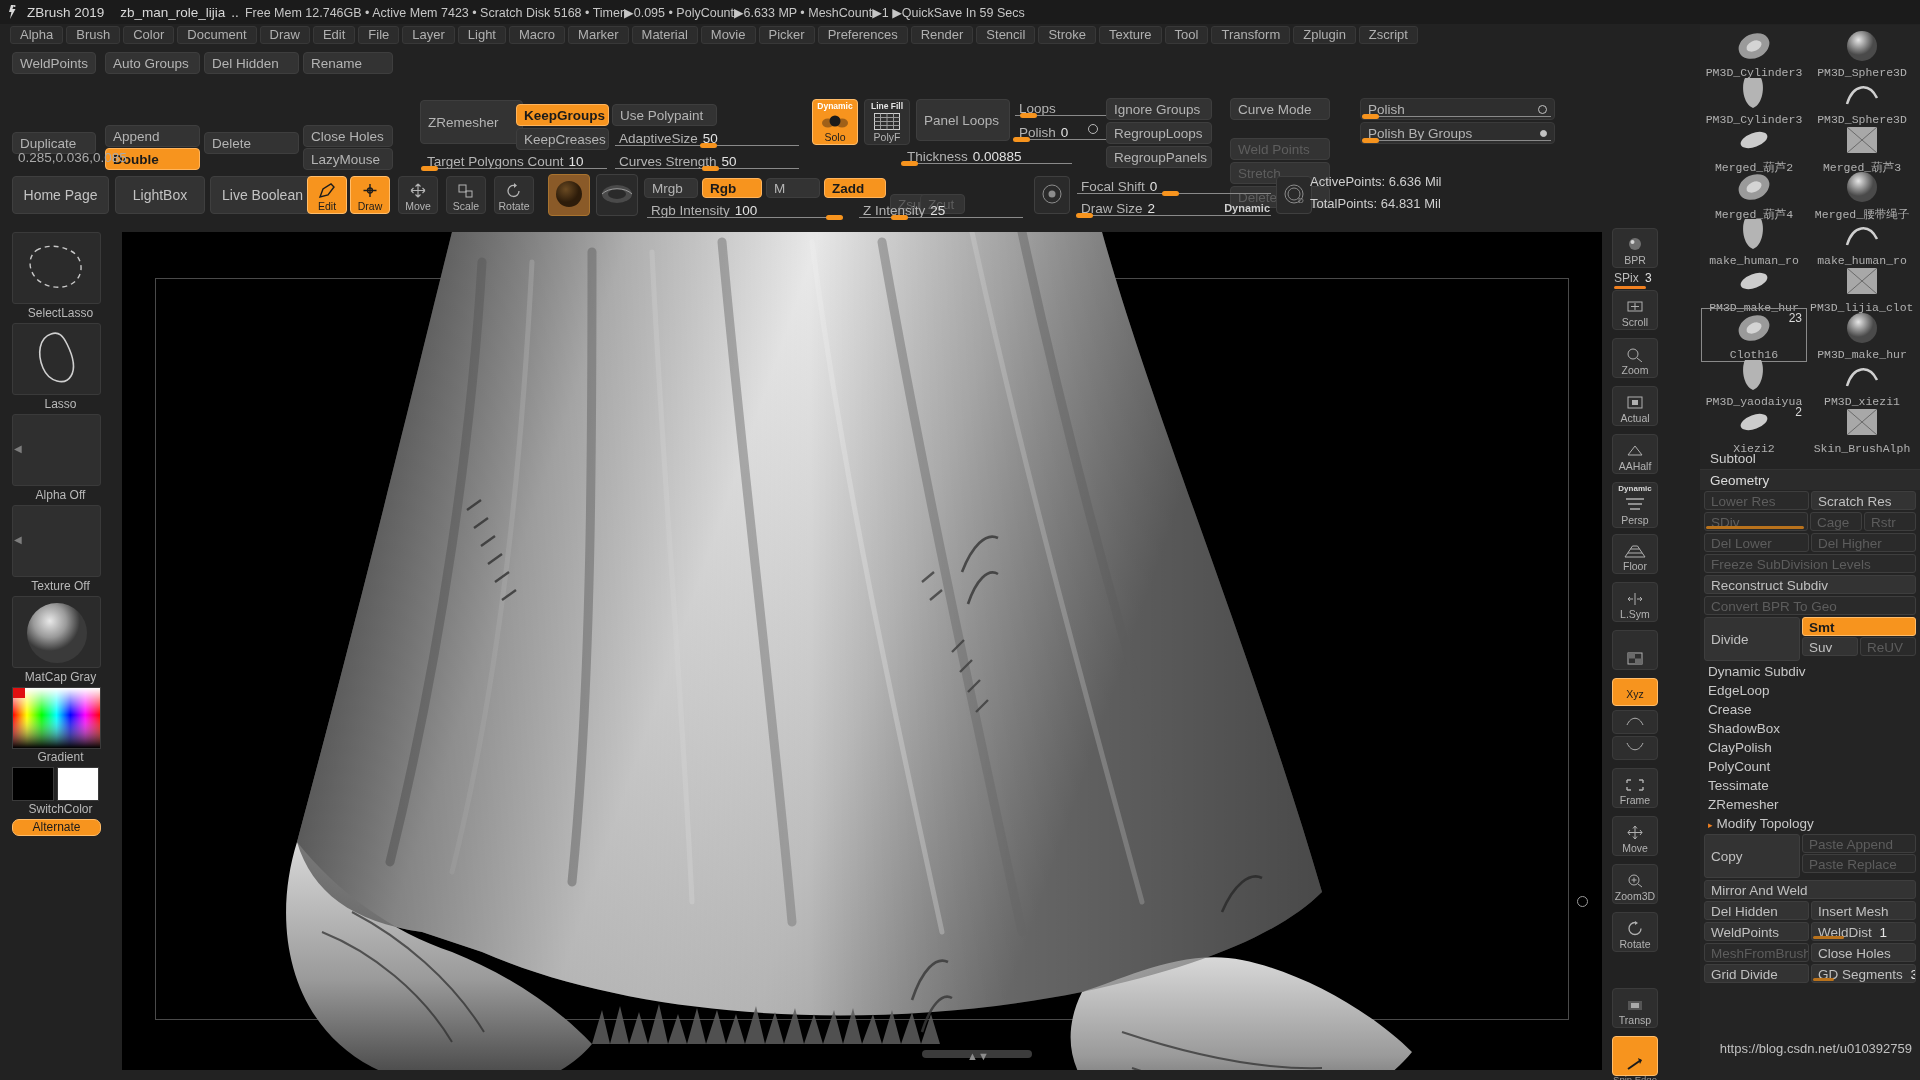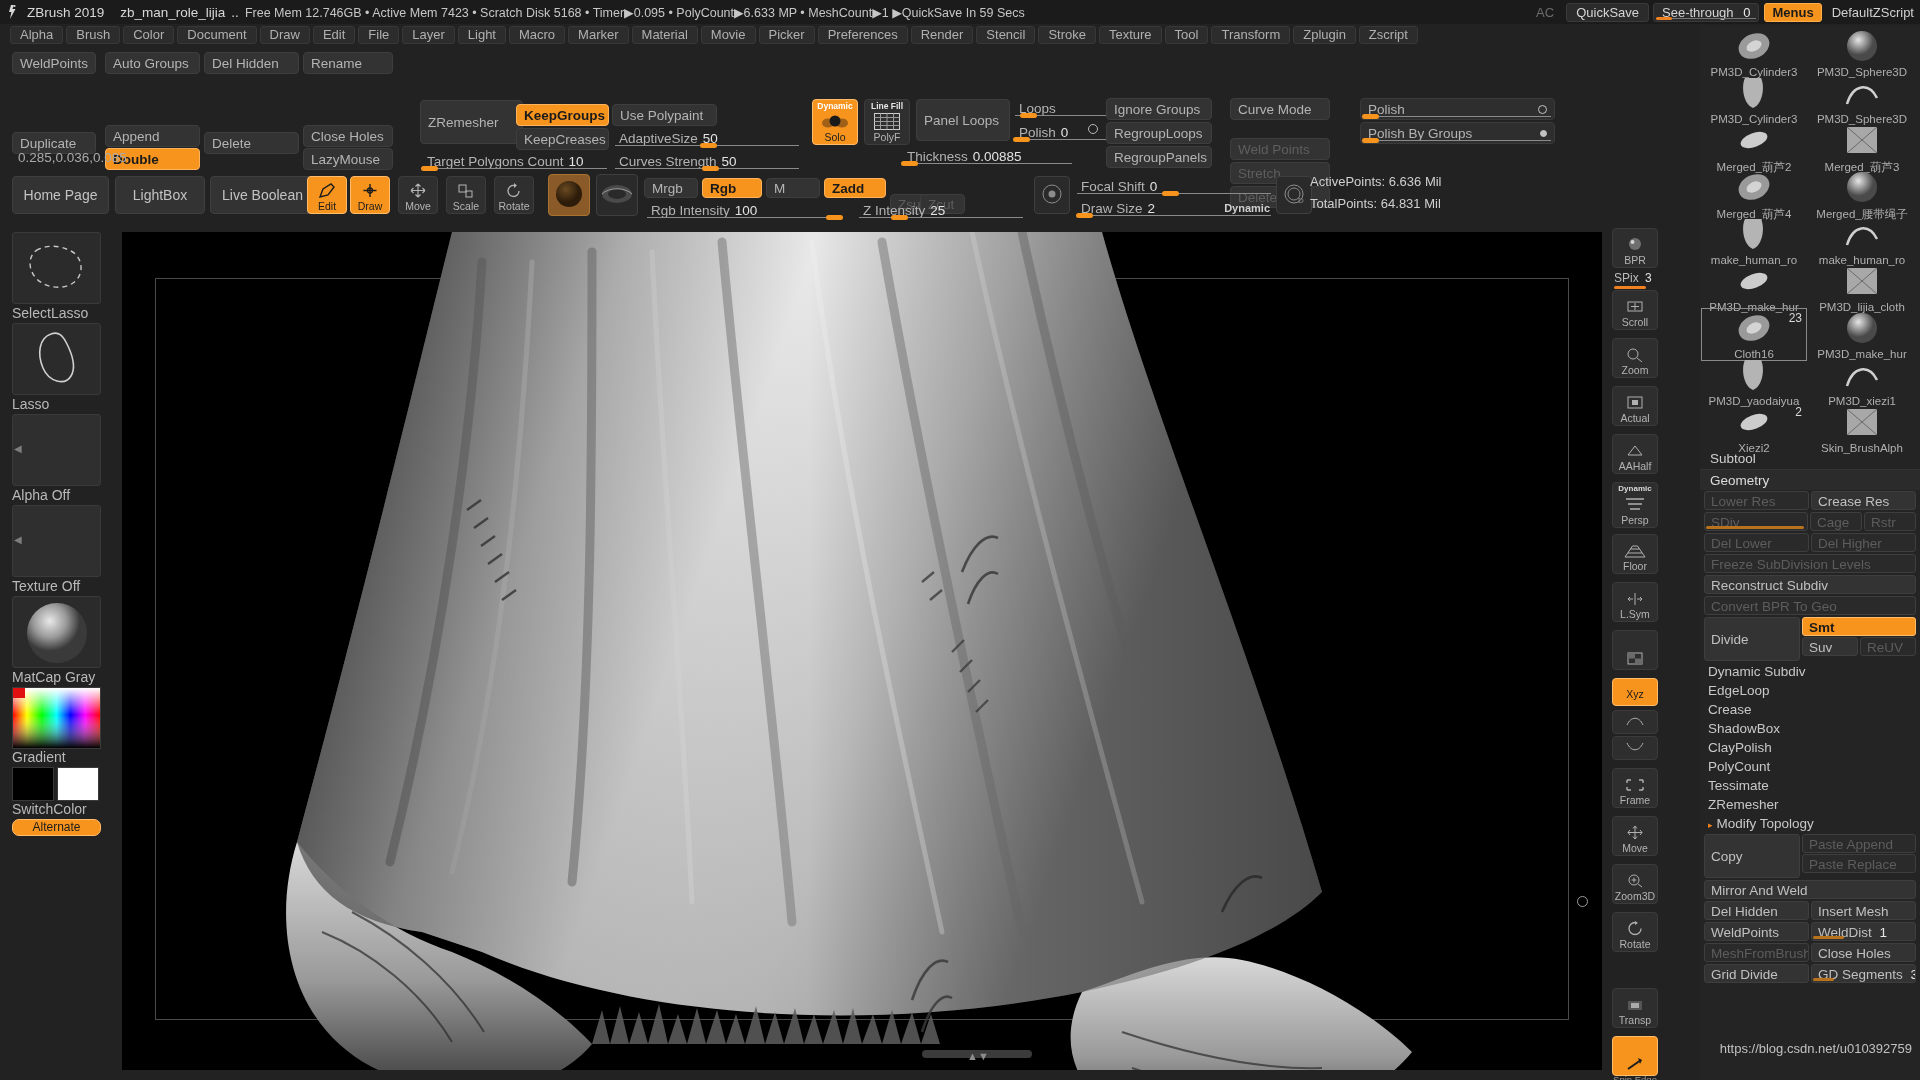--- a/index.html
+++ b/index.html
@@ -82,21 +82,21 @@
   }
   .icobtn.on { background:#f7941e; border-color:#ffbd6b; color:#1c1c1c;}
   .icobtn .g { font-size:15px; line-height:14px; margin-bottom:-1px;}
 
   
   .leftbar { position:absolute; left:12px; top:232px; width:97px; }
   .lb-tile {
     width:89px; height:72px; background:#2b2b2b; border:1px solid #3a3a3a;
     border-radius:3px; margin-bottom:1px; position:relative; overflow:hidden;
   }
-  .lb-label { font-size:14px; color:#b9b9b9; height:18px; line-height:16px;}
+  .lb-label { font-size:12px; color:#b9b9b9; text-align:center; height:18px; line-height:16px;}
   .lb-arrow { position:absolute; left:1px; width:9px; height:16px; color:#7d7d7d; font-size:10px;}
   .swatch-grad { width:89px; height:62px; border:1px solid #3a3a3a; position:relative;}
   .sw2 { display:flex; gap:3px; }
 
   
   .canvas {
     position:absolute; left:122px; top:232px; width:1480px; height:838px;
     background:#000; overflow:hidden;
   }
   .canvas-inner { position:absolute; left:33px; top:46px; width:1414px; height:742px; border:1px solid #4a4a4a;}
@@ -119,21 +119,21 @@
   .rbtn.on { background:#f7941e; border-color:#ffbd6b; color:#1b1b1b; }
   .rbtn.sm { height:28px; }
   .spix { position:absolute; left:6px; font-size:12px; color:#bdbdbd;}
   .spix .bar { position:absolute; left:0; top:15px; width:32px; height:3px; background:#f08020; border-radius:2px;}
 
   
   .rpanel { position:absolute; left:1700px; top:25px; width:220px; height:1055px; background:#242424; }
   .tool-grid { position:absolute; left:0; top:0; width:220px; }
   .tool-item { position:absolute; width:104px; text-align:center; }
   .tool-thumb { width:46px; height:38px; margin:0 auto; position:relative; }
-  .tool-name { font-size:11.5px; color:#b0b0b0; margin-top:1px; white-space:nowrap; overflow:hidden;}
+  .tool-name { font-size:11.5px; color:#b0b0b0; margin-top:1px; white-space:nowrap; overflow:hidden;font-family:Liberation Mono, monospace;}
   .tool-badge { position:absolute; right:4px; top:2px; font-size:12px; color:#d9d9d9;}
   .tool-sel { outline:1px solid #8a8a8a; }
 
   .sec-title { font-size:13.5px; color:#cfcfcf; padding-left:10px; height:20px; line-height:20px;}
   .sub-head { background:#2b2b2b; font-size:13.5px; color:#dcdcdc; padding-left:10px; height:21px; line-height:21px; border-top:1px solid #333;}
   .rrow { position:relative; display:flex; gap:2px; padding:1px 4px; }
   .rbx {
     background:#333333; border:1px solid #3e3e3e; border-radius:3px; height:19px;
     line-height:19px; font-size:13.5px; color:#c0c0c0; padding-left:6px; flex:1; overflow:hidden; white-space:nowrap;
   }
@@ -160,32 +160,20 @@
       <svg width="16" height="16" viewBox="0 0 16 16">
         <path d="M5 1 L8 1 L6.4 5 L9.5 5 L4 15 L5.4 8 L3 8 Z" fill="#d8d8d8"></path>
         <circle cx="8.5" cy="2" r="1.1" fill="#d8d8d8"></circle>
       </svg>
     </span>
     <span class="title-app">ZBrush 2019</span>
     <span class="title-doc">zb_man_role_lijia</span>
     <span class="title-doc">..</span>
     <span class="title-stats">Free Mem 12.746GB  •  Active Mem 7423  •  Scratch Disk 5168  •  Timer▶0.095  •  PolyCount▶6.633 MP  •  MeshCount▶1   ▶QuickSave In 59 Secs</span>
 
-    <div class="title-right">
-      <span class="t-ac">AC</span>
-      <span class="t-btn">QuickSave</span>
-      <span class="t-slider">
-        <span class="track"></span>
-        <span class="fill"></span>
-        <span>See-through</span>
-        <span style="margin-left:6px;color:#ececec">0</span>
-      </span>
-      <span class="t-orange">Menus</span>
-      <span class="t-plain">DefaultZScript</span>
-    </div>
   </div>
 
   <div class="menubar" id="menubar">
       <div class="menu-item">Alpha</div>
       <div class="menu-item">Brush</div>
       <div class="menu-item">Color</div>
       <div class="menu-item">Document</div>
       <div class="menu-item">Draw</div>
       <div class="menu-item">Edit</div>
       <div class="menu-item">File</div>
@@ -892,21 +880,21 @@
           <div class="tool-name">Skin_BrushAlph</div>
         </div>
       </div>
 
     <div style="position:absolute;left:0;top:424px;width:220px">
       <div class="sec-title">Subtool</div>
       <div class="sub-head">Geometry</div>
 
       <div class="rrow">
         <div class="rbx dim">Lower Res</div>
-        <div class="rbx">Crease Res</div>
+        <div class="rbx">Scratch Res</div>
       </div>
       <div class="rrow">
         <div class="rbx dim sldr">
           <span>SDiv</span>
           <span class="fill" style="width:96%"></span>
         </div>
         <div class="rbx dim" style="flex:0 0 52px">Cage</div>
         <div class="rbx dim" style="flex:0 0 52px">Rstr</div>
       </div>
       <div class="rrow">

